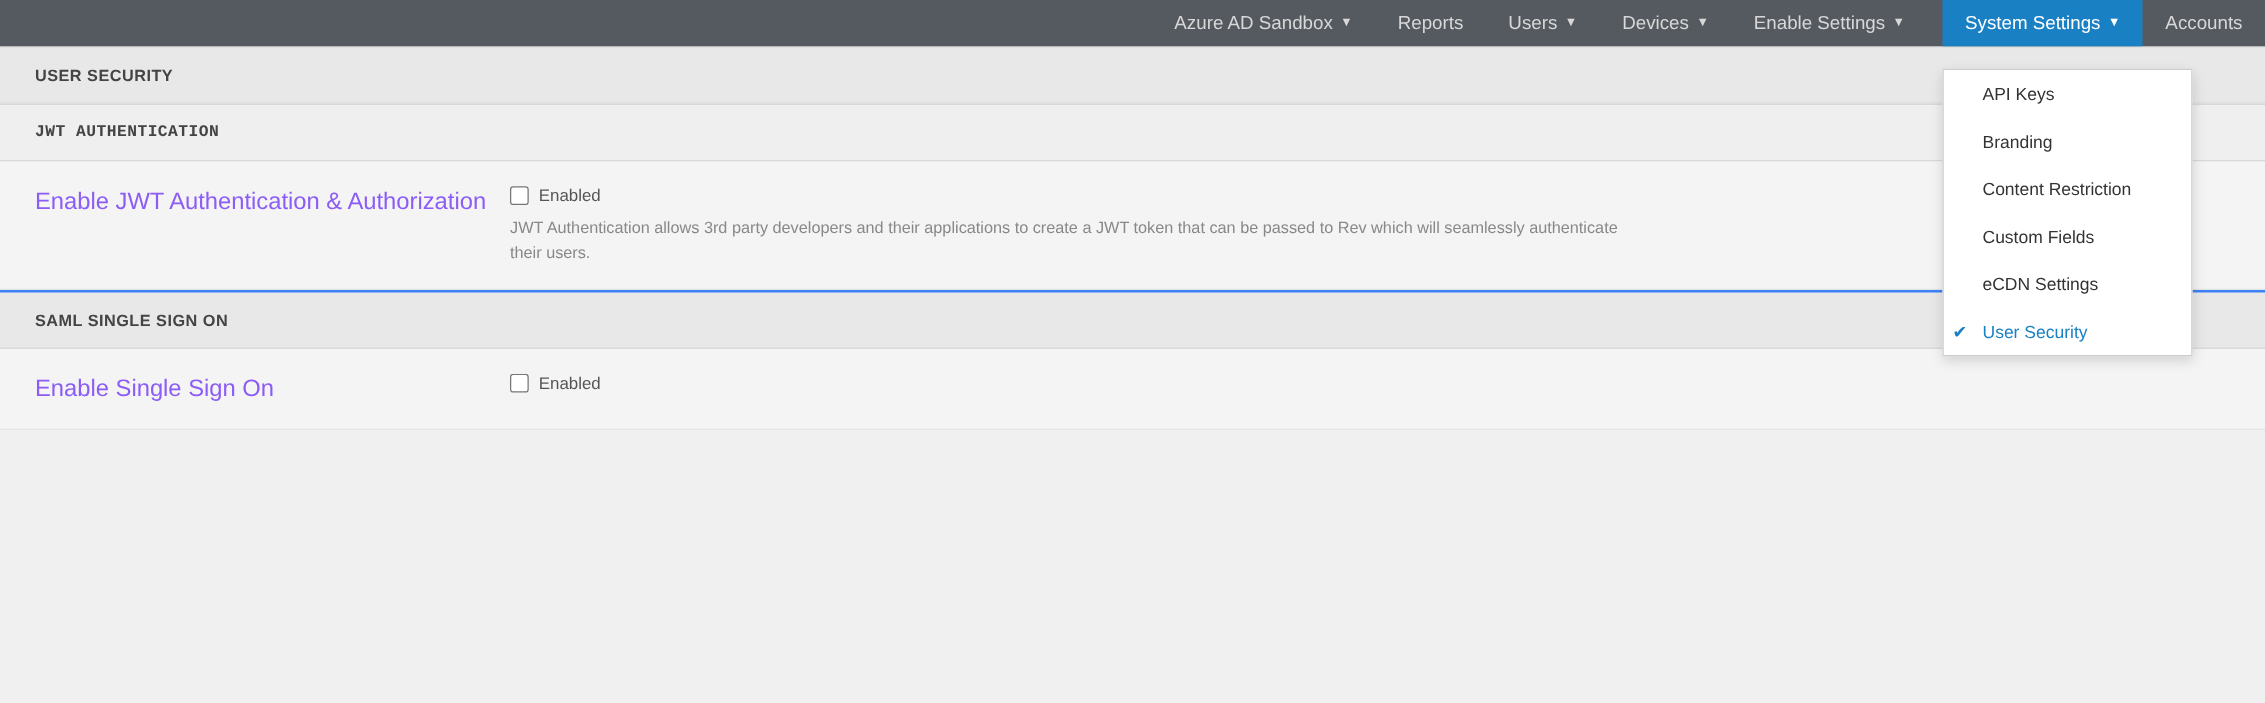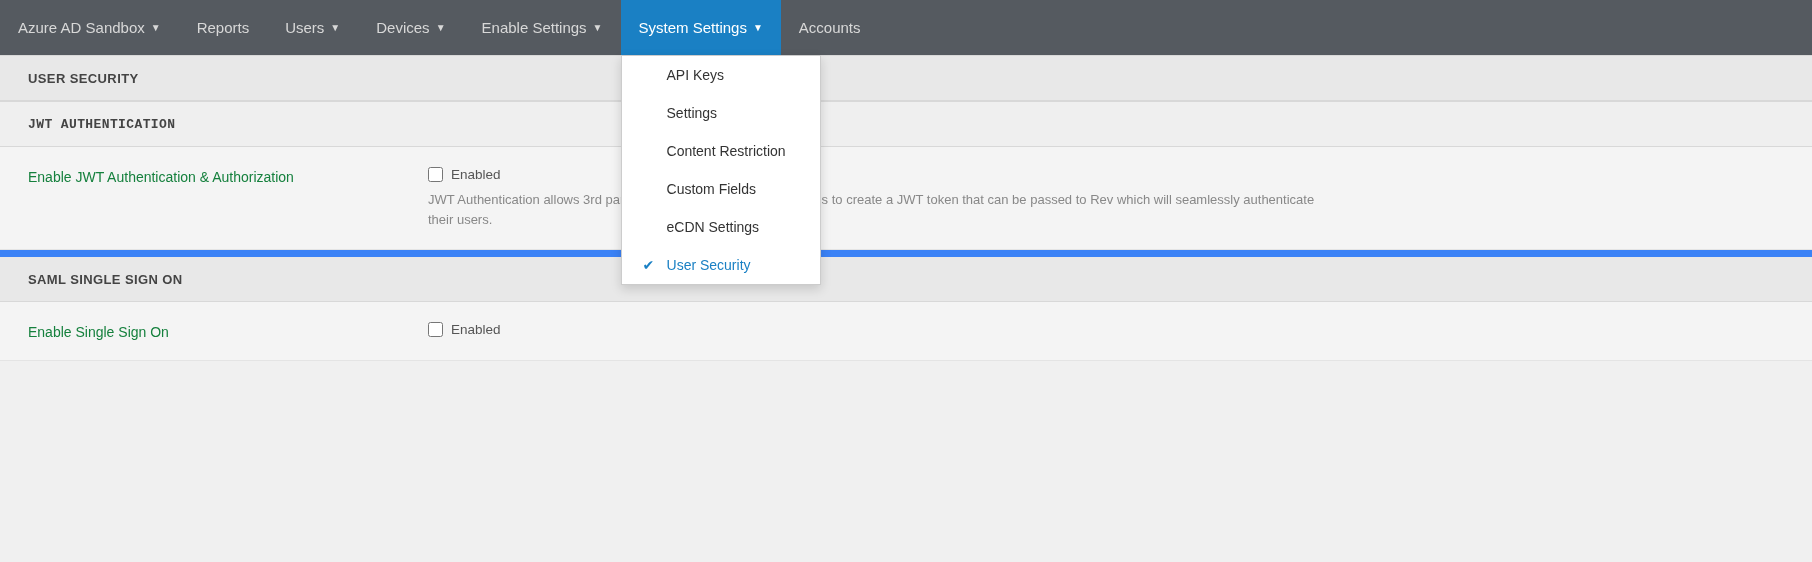--- a/index.html
+++ b/index.html
@@ -3,23 +3,24 @@
   <meta charset="utf-8">
   <style>
     * { margin: 0; padding: 0; box-sizing: border-box; }
     body { font-family: Arial, sans-serif; font-size: 14px; background: #f0f0f0; }
 
     
     .navbar {
       background: #555a60;
       display: flex;
       align-items: stretch;
-      height: 55px;
+      height: 37px;
       position: relative;
       z-index: 100;
+      justify-content: flex-end;
     }
     .nav-item {
       display: flex;
       align-items: center;
       padding: 0 18px;
       color: #d8d8d8;
       cursor: pointer;
       font-size: 15px;
       white-space: nowrap;
       position: relative;
@@ -42,40 +43,41 @@
       left: 0;
       background: #fff;
       border: 1px solid #ccc;
       box-shadow: 0 4px 10px rgba(0,0,0,0.15);
       min-width: 200px;
       z-index: 200;
     }
     .dropdown-menu .menu-item {
       display: flex;
       align-items: center;
-      padding: 11px 21px;
+      padding: 11px 7px;
       color: #333;
       cursor: pointer;
       font-size: 14px;
     }
     .dropdown-menu .menu-item.selected { color: #1a80c4; }
     .dropdown-menu .menu-item .check-icon {
       margin-right: 8px;
       font-size: 14px;
       color: #1a80c4;
       width: 16px;
     }
     .dropdown-menu .menu-item .no-check {
       margin-right: 8px;
       width: 16px;
     }
 
     
     .nav-system-settings {
       position: relative;
+      margin-left: 12px;
     }
 
     
     .main-content {
       background: #f4f4f4;
       padding: 0;
     }
 
     
     .section-header {
@@ -93,30 +95,29 @@
     }
 
     .form-row {
       display: flex;
       align-items: flex-start;
       padding: 20px 28px;
       border-bottom: 1px solid #e4e4e4;
     }
     .form-label {
       width: 380px;
-      color: #15803d;
-      font-size: 14px;
+      color: #8b5cf6;
+      font-size: 19px;
       padding-top: 2px;
       flex-shrink: 0;
     }
     .form-control {
       display: flex;
       flex-direction: column;
       gap: 8px;
-      margin-left: 20px;
     }
     .checkbox-row {
       display: flex;
       align-items: center;
       gap: 8px;
     }
     .checkbox-row input[type="checkbox"] {
       width: 15px;
       height: 15px;
       accent-color: #1a80c4;
@@ -128,21 +129,21 @@
     .form-description {
       color: #888;
       font-size: 13px;
       line-height: 1.5;
       max-width: 900px;
     }
 
     .saml-section-header {
       background: #e8e8e8;
       border-bottom: 1px solid #d8d8d8;
-      border-top: 7px solid #3b82f6;
+      border-top: 2px solid #3b82f6;
       padding: 14px 28px;
       margin-top: 0;
     }
   </style>
 </head>
 <body>
 
 <nav class="navbar">
   <div class="nav-item">
     <span>Azure AD Sandbox</span>
@@ -167,21 +168,21 @@
     <span>System Settings</span>
     <span class="caret">▼</span>
 
     <div class="dropdown-menu">
       <div class="menu-item">
         <span class="no-check"></span>
         <span>API Keys</span>
       </div>
       <div class="menu-item">
         <span class="no-check"></span>
-        <span>Settings</span>
+        <span>Branding</span>
       </div>
       <div class="menu-item">
         <span class="no-check"></span>
         <span>Content Restriction</span>
       </div>
       <div class="menu-item">
         <span class="no-check"></span>
         <span>Custom Fields</span>
       </div>
       <div class="menu-item">

